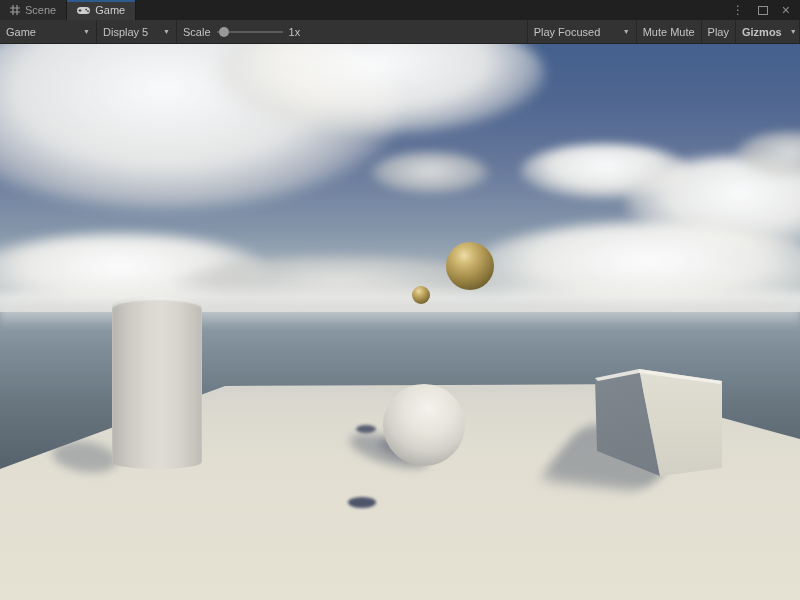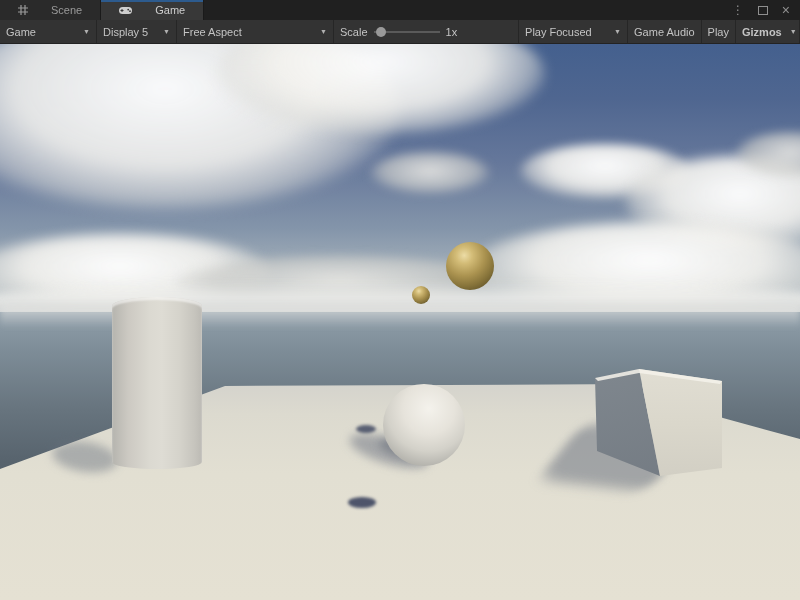--- a/index.html
+++ b/index.html
@@ -3,21 +3,21 @@
 <meta charset="utf-8">
 <style>
   * { margin:0; padding:0; box-sizing:border-box; }
   html,body { width:800px; height:600px; overflow:hidden; background:#202020;
     font-family:"Liberation Sans", sans-serif; }
   .window { width:800px; height:600px; display:flex; flex-direction:column; }
 
   
   .tabbar { height:20px; background:#202020; display:flex; align-items:stretch;
     font-size:11px; color:#9a9a9a; flex:0 0 20px; }
-  .tab { display:flex; align-items:center; gap:23px; padding:0 18px; cursor:default;
+  .tab { display:flex; align-items:center; gap:5px; padding:0 10px; cursor:default;
     position:relative; background:#2a2a2a; border-right:1px solid #1a1a1a; }
   .tab.active { background:#383838; color:#cfcfcf; }
   .tab.active::before { content:""; position:absolute; top:0; left:0; right:0;
     height:2px; background:#2d5b8e; }
   .tab svg { display:block; }
   .tabbar-spacer { flex:1; }
   .winctl { display:flex; align-items:center; gap:14px; padding-right:10px; color:#8f8f8f; }
   .kebab { font-size:12px; line-height:1; }
   .maxbox { width:10px; height:9px; border:1.5px solid #8f8f8f; }
   .closex { font-size:14px; line-height:1; }
@@ -158,38 +158,34 @@
 
   <div class="toolbar">
     <div class="tb-item tb-dd tb-game">
       <span>Game</span>
       <span class="arrow">▼</span>
     </div>
     <div class="tb-item tb-dd tb-display">
       <span>Display 5</span>
       <span class="arrow">▼</span>
     </div>
-    <div class="tb-item tb-dd tb-aspect">
-      <span>Free Aspect</span>
-      <span class="arrow">▼</span>
-    </div>
     <div class="tb-item tb-scale">
       <span>Scale</span>
       <span class="track">
         <span class="knob"></span>
       </span>
       <span>1x</span>
     </div>
     <div class="tb-item tb-flex"></div>
     <div class="tb-item tb-dd tb-play tb-right">
       <span>Play Focused</span>
       <span class="arrow">▼</span>
     </div>
     <div class="tb-item">
-      <span>Game Audio</span>
+      <span>Mute Mute</span>
     </div>
     <div class="tb-item">
       <span>Play</span>
     </div>
     <div class="tb-item tb-dd tb-gizmos">
       <span>Gizmos</span>
       <span class="arrow">▼</span>
     </div>
   </div>
 

